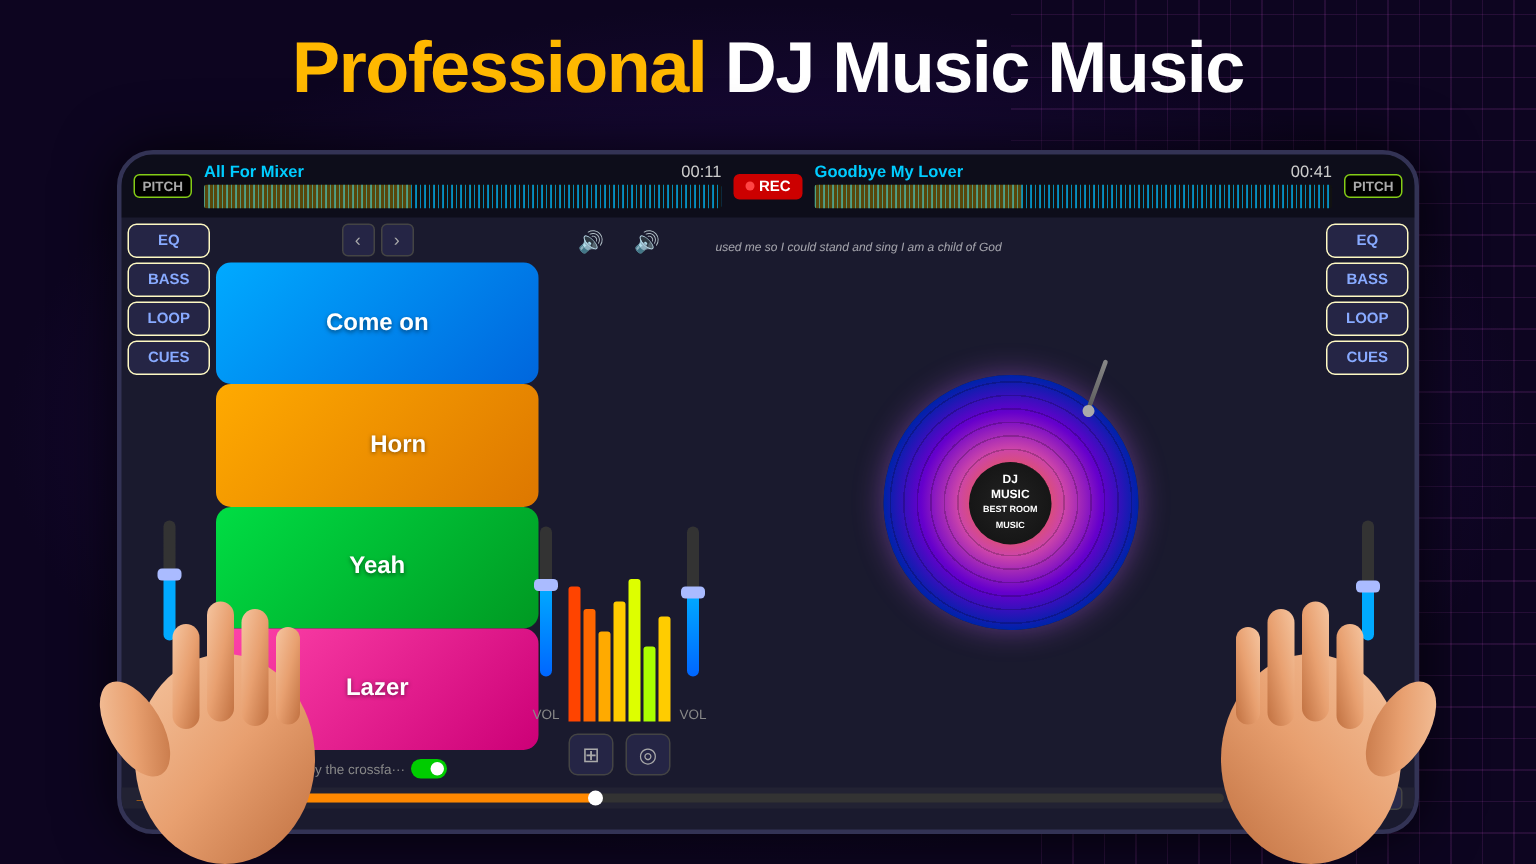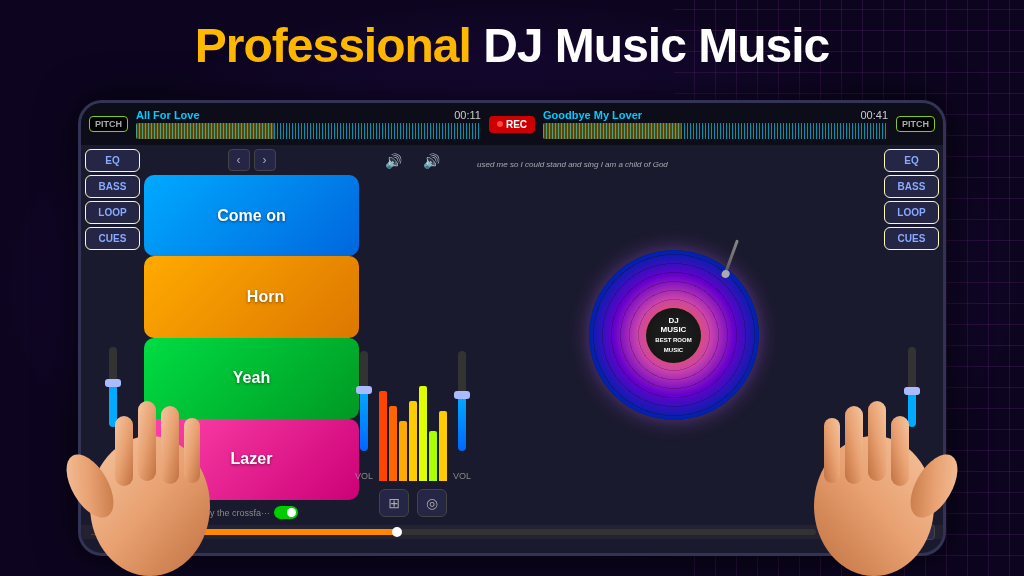--- a/index.html
+++ b/index.html
@@ -525,21 +525,21 @@
   <span class="title-rest"> DJ Music Music</span>
 </div>
 
 <div class="device">
 
   <div class="top-bar">
     <button class="pitch-btn">PITCH</button>
 
     <div class="track-section">
       <div class="track-info">
-        <span class="track-name">All For Love</span>
+        <span class="track-name">All For Mixer</span>
         <span class="track-time">00:11</span>
       </div>
       <div class="waveform">
         <div class="waveform-wave"></div>
         <div class="waveform-progress"></div>
       </div>
     </div>
 
     <button class="rec-btn">
       <div class="rec-dot"></div>

